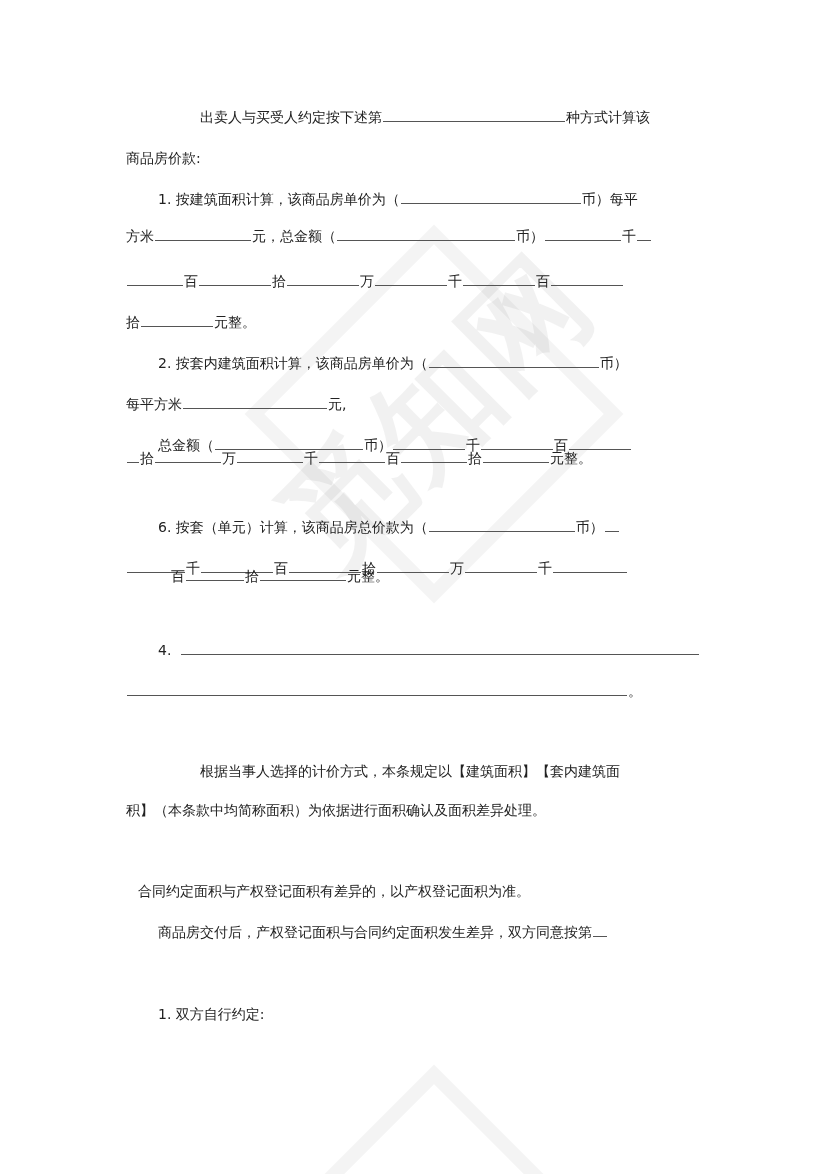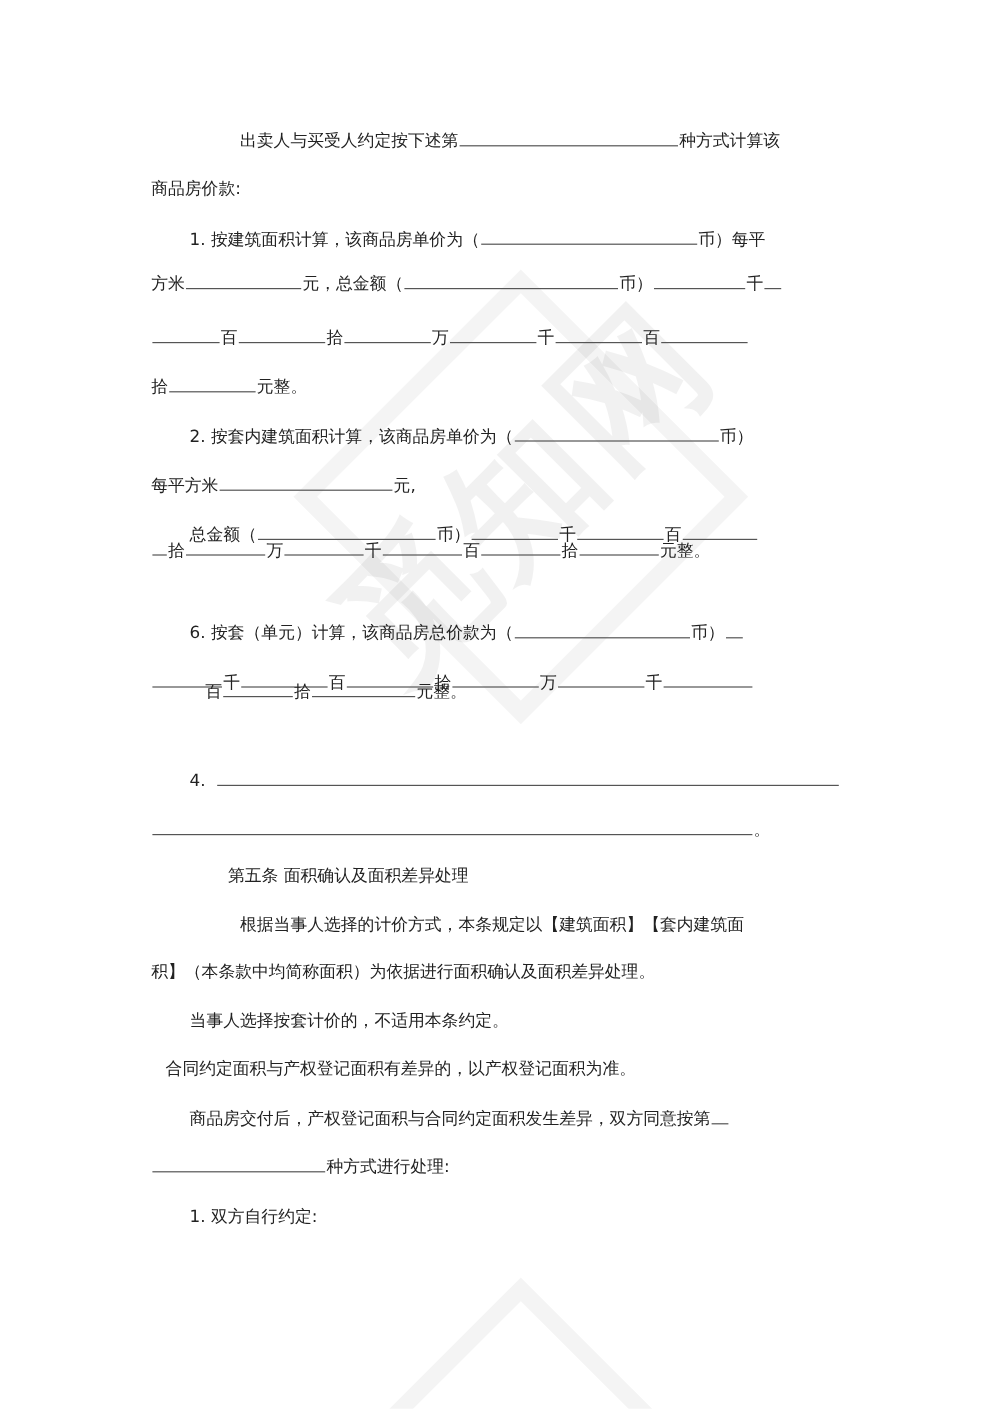--- a/index.html
+++ b/index.html
@@ -77,45 +77,36 @@
   </div>
 
   <div class="line" style="top:638px;">
     <span style="margin-left:32px">4.</span><span class="ul" style="width:518px; margin-left:10px"></span>
   </div>
 
   <div class="line" style="top:679px;">
     <span class="ul" style="width:500px"></span><span>。</span>
   </div>
 
-  <div class="line" style="top:718px;">
-    <span style="margin-left:64px">第五条 面积确认及面积差异处理</span>
-  </div>
 
   <div class="line" style="top:759px;">
     <span style="margin-left:74px">根据当事人选择的计价方式，本条规定以【建筑面积】【套内建筑面</span>
   </div>
 
   <div class="line" style="top:798px;">
     <span>积】（本条款中均简称面积）为依据进行面积确认及面积差异处理。</span>
   </div>
 
-  <div class="line" style="top:839px;">
-    <span style="margin-left:32px">当事人选择按套计价的，不适用本条约定。</span>
-  </div>
 
   <div class="line" style="top:879px;">
     <span style="margin-left:12px">合同约定面积与产权登记面积有差异的，以产权登记面积为准。</span>
   </div>
 
   <div class="line" style="top:920px;">
     <span style="margin-left:32px">商品房交付后，产权登记面积与合同约定面积发生差异，双方同意按第</span><span class="ul" style="width:14px"></span>
   </div>
 
-  <div class="line" style="top:960px;">
-    <span class="ul" style="width:144px"></span><span>种方式进行处理:</span>
-  </div>
 
   <div class="line" style="top:1002px;">
     <span style="margin-left:32px">1.  双方自行约定:</span>
   </div>
 
 </div>
 
 </body></html>

